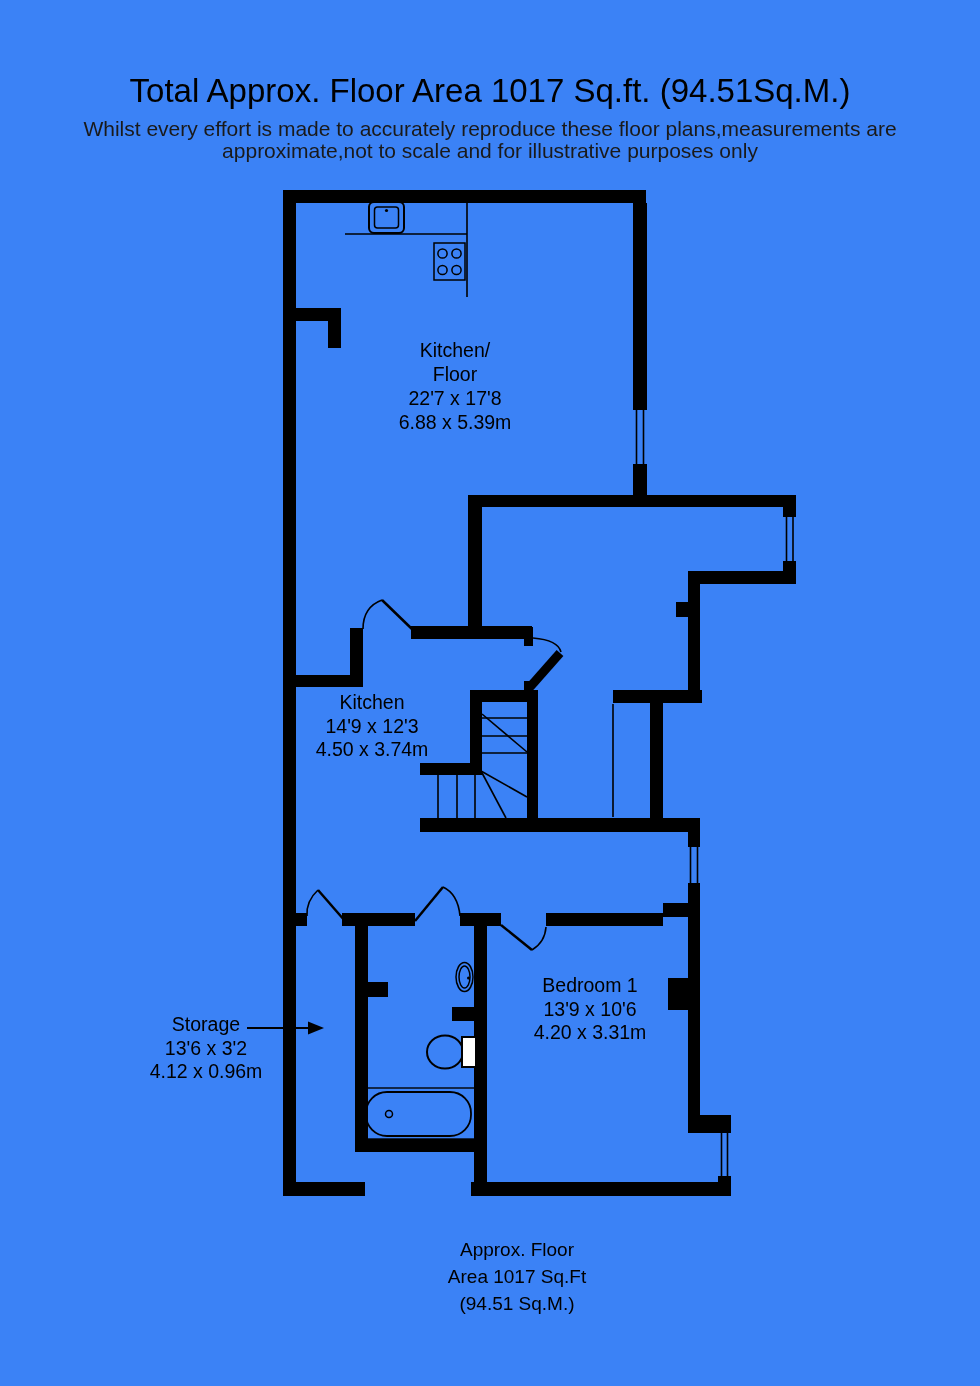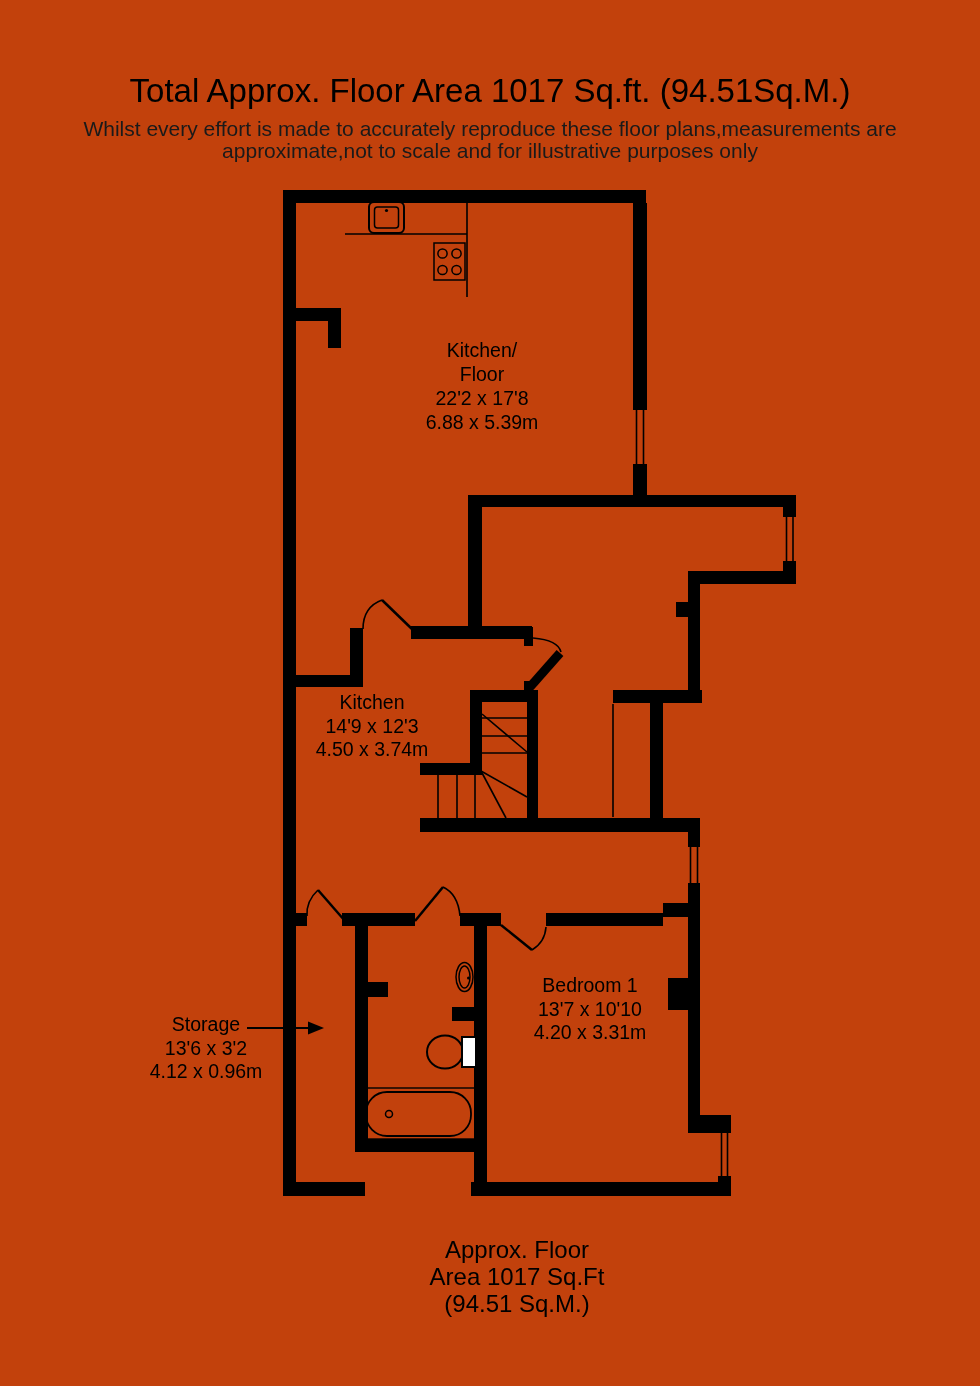--- a/index.html
+++ b/index.html
@@ -1,22 +1,22 @@
 <!DOCTYPE html>
 <html><head>
 <meta charset="utf-8">
 <style>
   html,body{margin:0;padding:0;background:#ffffff;}
   body{width:980px;height:1386px;position:relative;font-family:"Liberation Sans",sans-serif;color:#000;}
-  .stage{position:absolute;left:0;top:0;width:980px;height:1386px;background:#c2410c;overflow:hidden;}
+  .stage{position:absolute;left:0;top:0;width:980px;height:1386px;background:#3b82f6;overflow:hidden;}
   svg.plan{position:absolute;left:0;top:0;}
   .lbl{position:absolute;text-align:center;transform:translateX(-50%);white-space:nowrap;line-height:23.5px;font-size:19.5px;color:#000;}
   .title{position:absolute;left:490px;top:72px;transform:translateX(-50%);font-size:33px;white-space:nowrap;color:#000;}
   .disclaimer{position:absolute;left:490px;top:118px;transform:translateX(-50%);font-size:21px;line-height:21.5px;text-align:center;white-space:nowrap;color:#1a1a1a;}
-  .footer{position:absolute;left:517px;top:1236px;transform:translateX(-50%);font-size:24px;line-height:27px;text-align:center;white-space:nowrap;color:#000;}
+  .footer{position:absolute;left:517px;top:1236px;transform:translateX(-50%);font-size:19px;line-height:27px;text-align:center;white-space:nowrap;color:#000;}
   .k{line-height:24px;}
 </style>
 </head>
 <body>
 
 <div class="stage">
 
   <div class="title">Total Approx. Floor Area 1017 Sq.ft. (94.51Sq.M.)</div>
   <div class="disclaimer">
     <div>Whilst every effort is made to accurately reproduce these floor plans,measurements are</div>
@@ -171,43 +171,43 @@
         <circle cx="389" cy="1114" r="3.5" stroke-width="1.5"></circle>
       </g>
     </g>
 
     <g>
       <line x1="247" y1="1028" x2="308" y2="1028" stroke="#000" stroke-width="2"></line>
       <polygon points="308,1021.5 324,1028 308,1034.5" fill="#000"></polygon>
     </g>
   </svg>
 
-  <div class="lbl k" style="left:455px;top:338px;margin-left:27px;">
+  <div class="lbl k" style="left:455px;top:338px;">
     <div>Kitchen/</div>
     <div>Floor</div>
-    <div>22'2 x 17'8</div>
+    <div>22'7 x 17'8</div>
     <div>6.88 x 5.39m</div>
   </div>
 
 
   <div class="lbl" style="left:372px;top:691px;">
     <div>Kitchen</div>
     <div>14'9 x 12'3</div>
     <div>4.50 x 3.74m</div>
   </div>
 
   <div class="lbl" style="left:206px;top:1013px;">
     <div>Storage</div>
     <div>13'6 x 3'2</div>
     <div>4.12 x 0.96m</div>
   </div>
 
   <div class="lbl" style="left:590px;top:974px;">
     <div>Bedroom 1</div>
-    <div>13'7 x 10'10</div>
+    <div>13'9 x 10'6</div>
     <div>4.20 x 3.31m</div>
   </div>
 
   <div class="footer">
     <div>Approx. Floor</div>
     <div>Area 1017 Sq.Ft</div>
     <div>(94.51 Sq.M.)</div>
   </div>
 
 </div>

